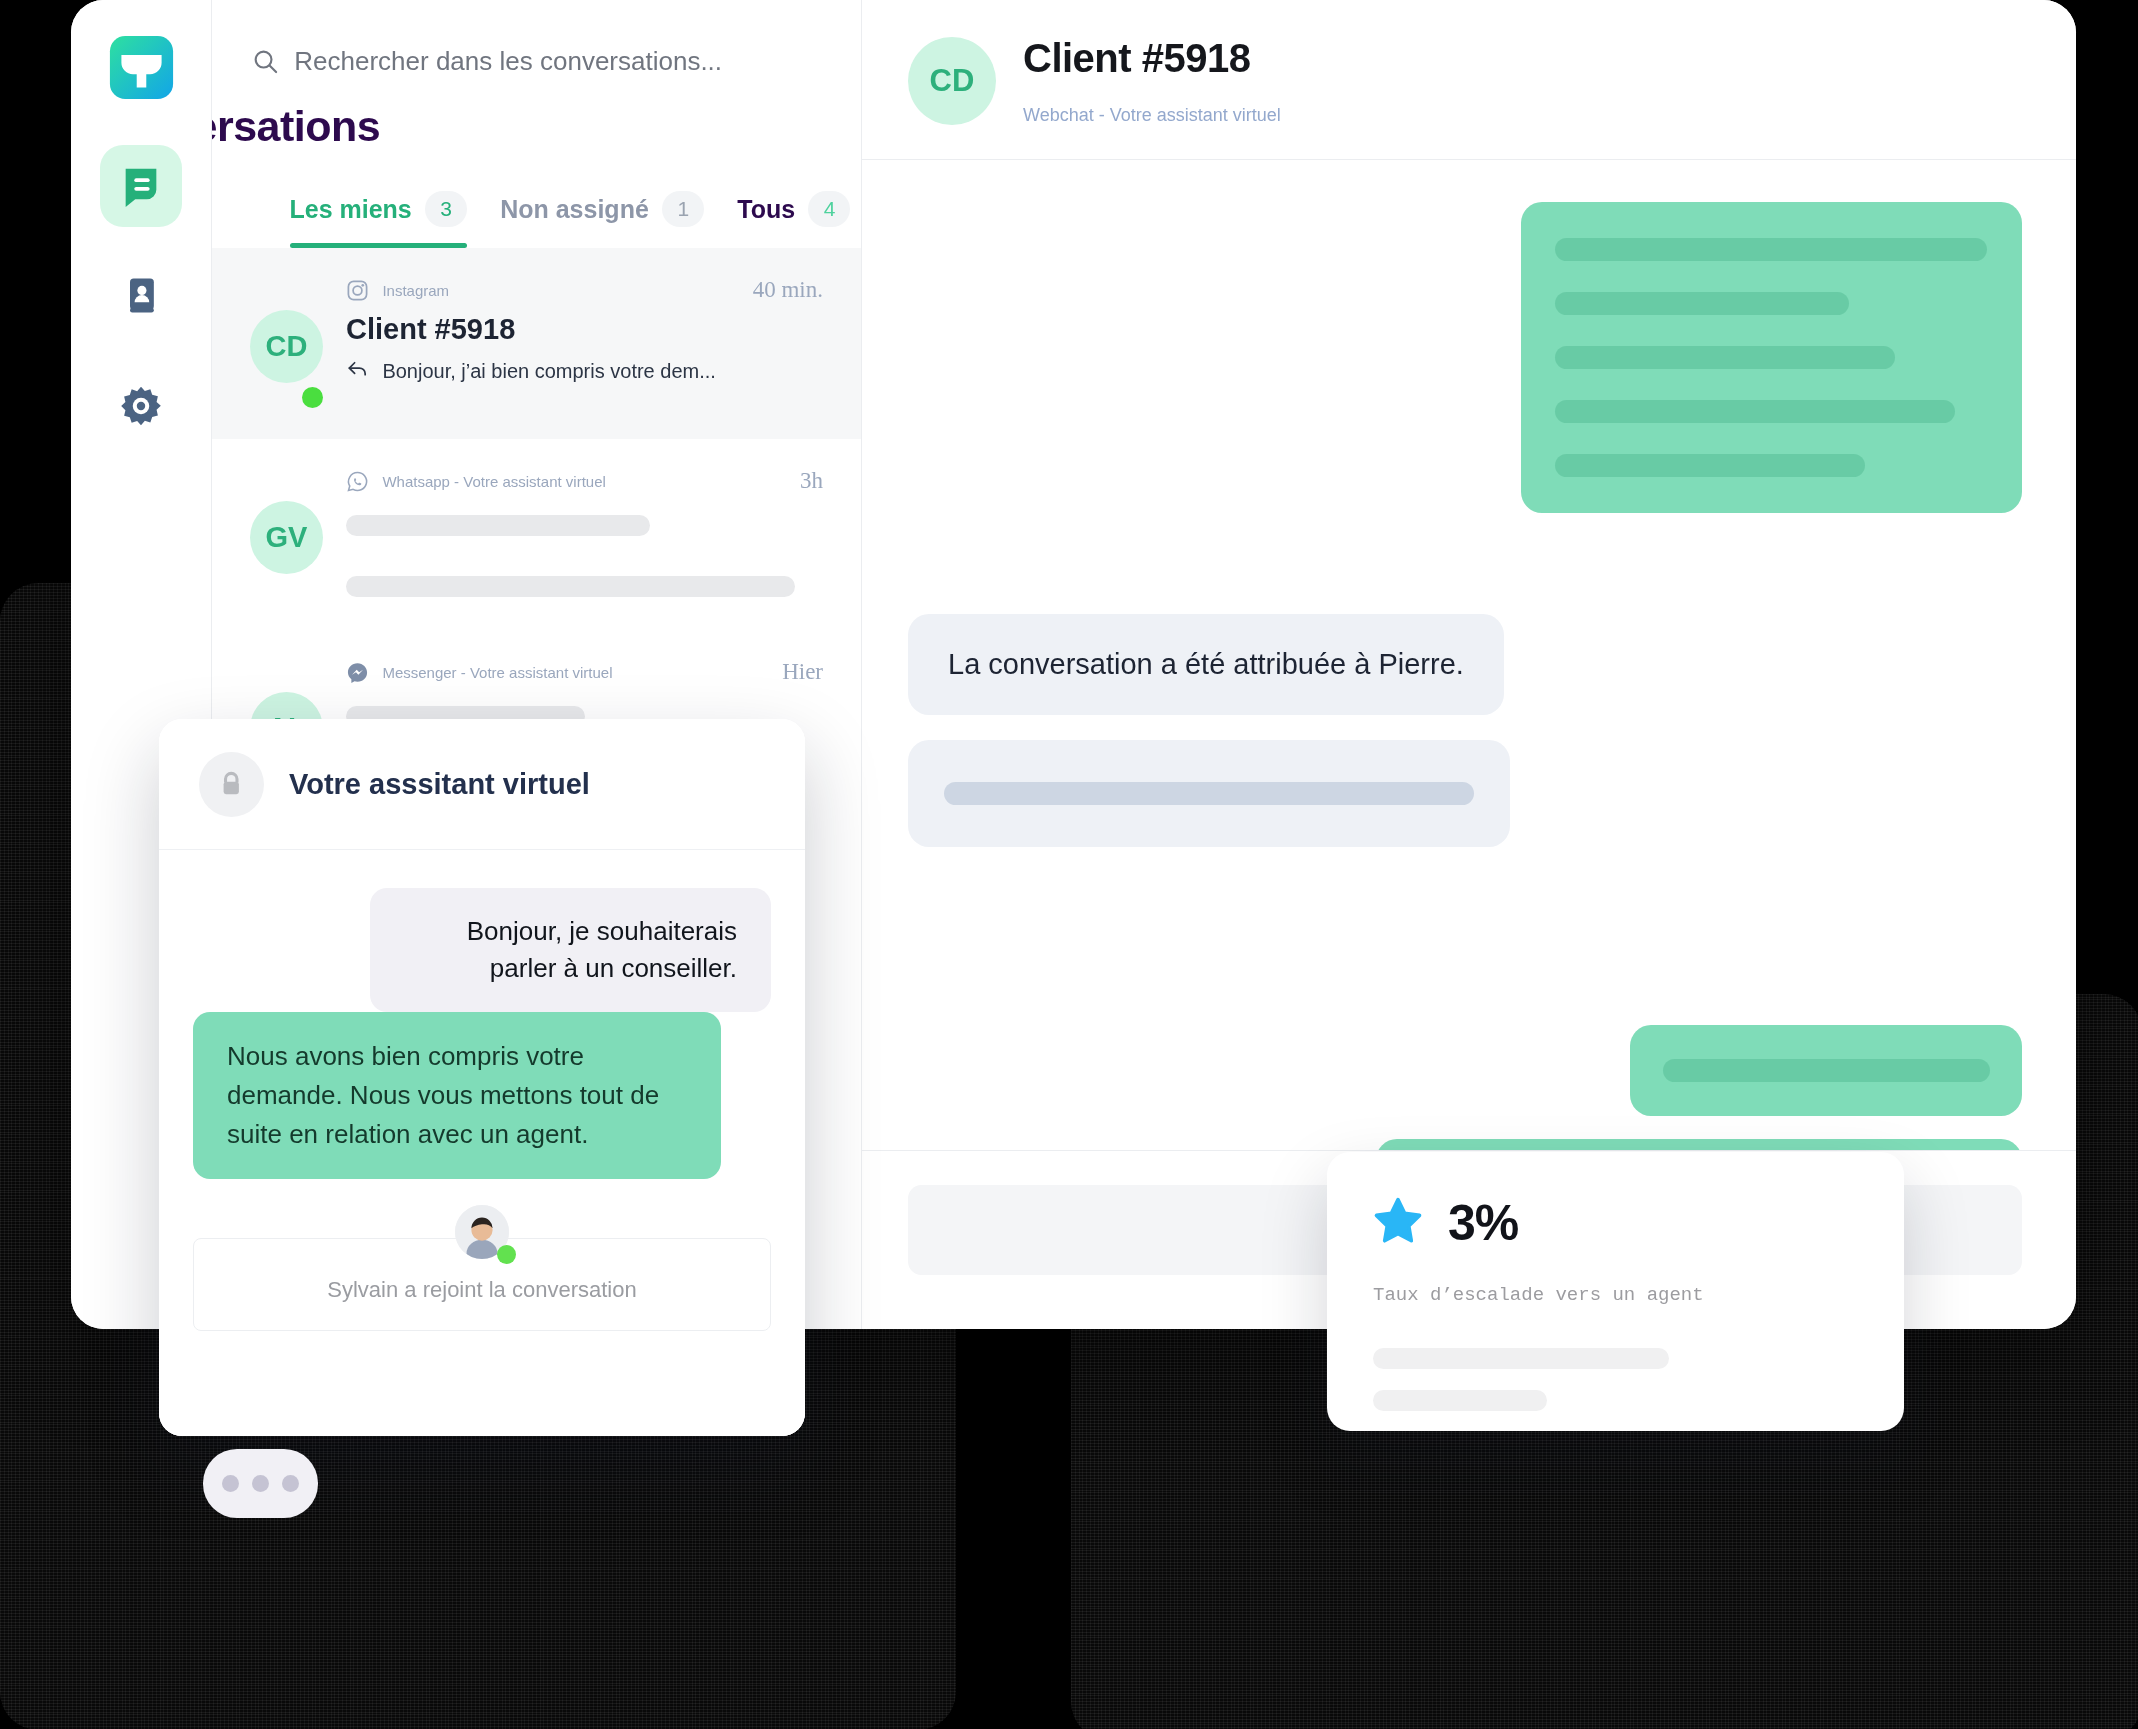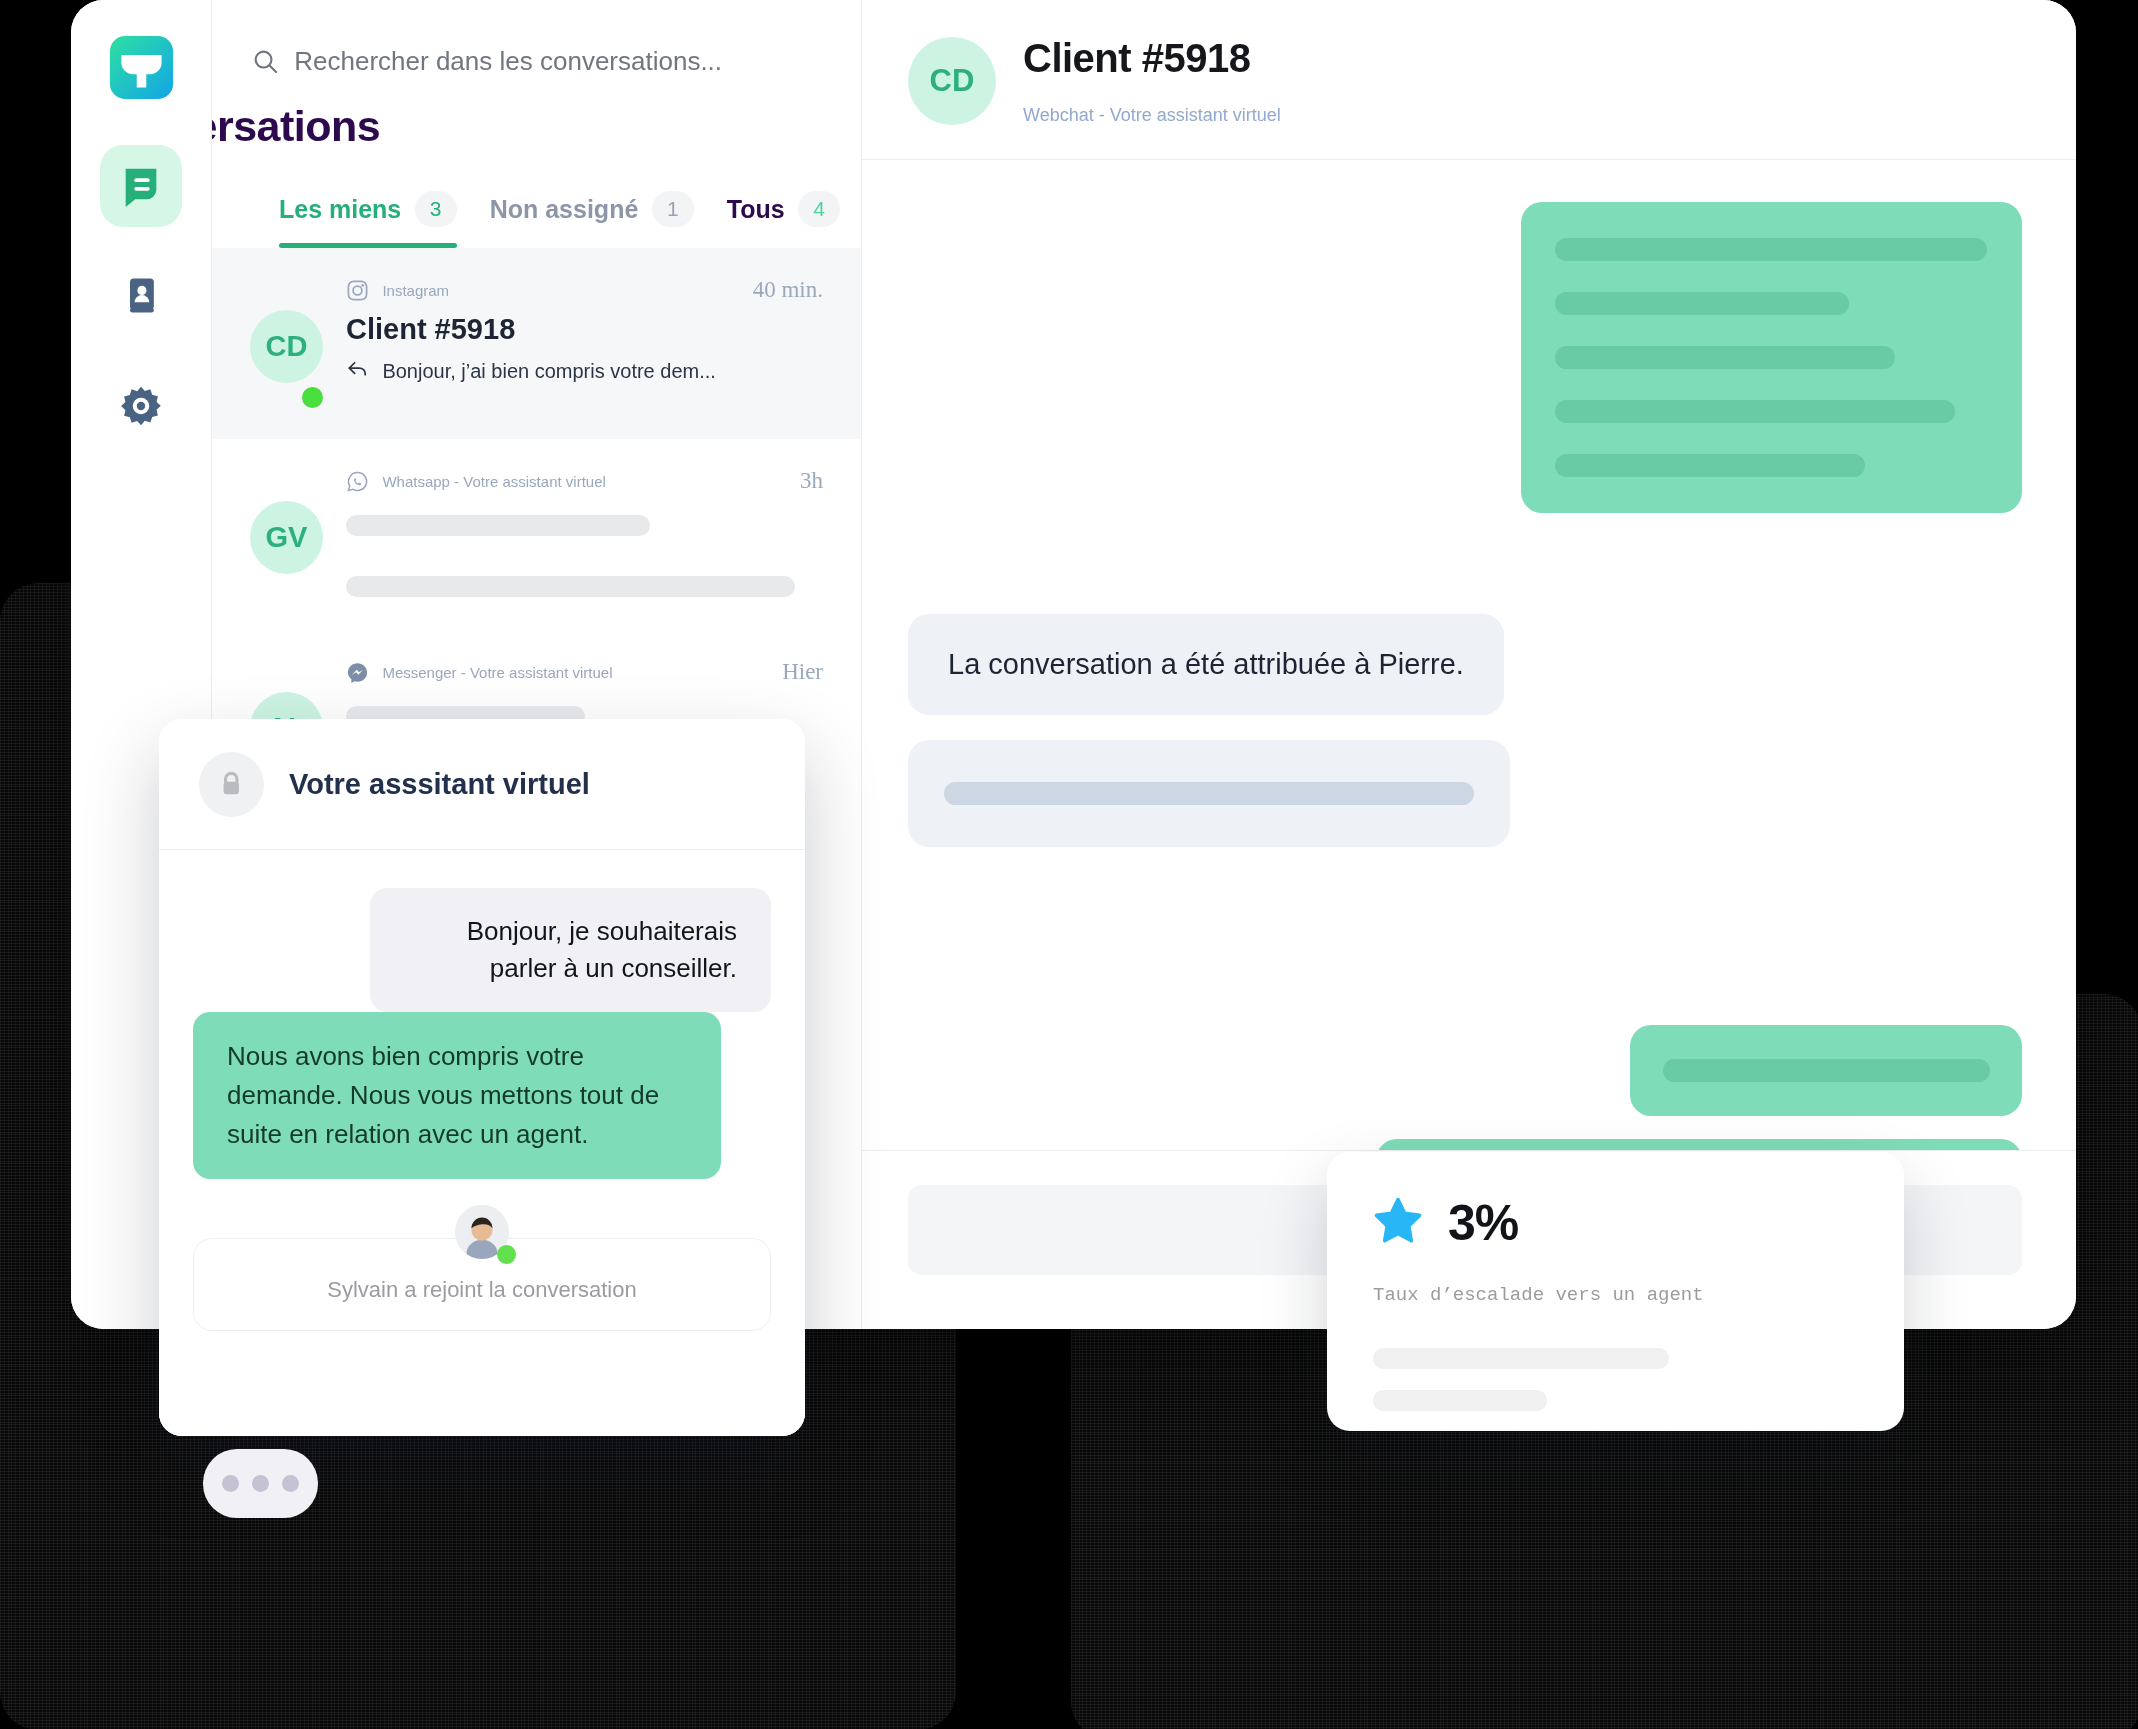--- a/index.html
+++ b/index.html
@@ -73,20 +73,21 @@
     font-size: 43px; font-weight: 700; color: #2d0a4e;
     letter-spacing: -0.5px;
     padding: 25px 0 0 258px;
     margin-left: -191px;
     padding-left: 67px;
   }
   #tabs {
     display: flex; align-items: flex-start; gap: 33px;
     padding: 40px 0 0 67px;
     position: relative;
+    justify-content: center;
   }
   .tab { display: flex; align-items: center; gap: 13.4px; cursor: pointer; padding-bottom: 21px; position:relative;}
   .tab-label { font-size: 25px; font-weight: 600; color: #8d96a8; }
   .tab.active .tab-label { color: #25b07a; }
   .tab.all .tab-label { color: #2d0a4e; font-weight: 700; }
   .tab-badge {
     min-width: 42px; height: 36px; border-radius: 18px;
     background: #f2f4f6; color: #9aa3b0;
     font-size: 21px; display: flex; align-items: center; justify-content: center;
     padding: 0 11.5px;
@@ -200,21 +201,21 @@
   }
   .w-bubble.bot {
     background: #7fdcb8; color: #143a2c; margin-right: auto;
     font-size: 26px; line-height: 1.5; max-width: 528px; 
   }
   #join-row {
     margin-top: 59px; position: relative;
     display: flex; justify-content: center;
   }
   #join-box {
-    border: 1px solid #eceef1; border-radius: 19px;
+    border: 1px solid #eceef1; border-radius: 8px;
     width: 100%; padding: 38px 0 27px 0; text-align: center;
   }
   #join-text { font-size: 22px; color: #9a9ca1; }
   #join-avatar {
     position: absolute; top: -32.5px; left: 50%; transform: translateX(-50%);
     width: 54px; height: 54px; border-radius: 50%;
     background: #f0f1f3; overflow: hidden;
   }
   #join-presence {
     position: absolute; top: 7.6px; left: calc(50% + 15.3px);

